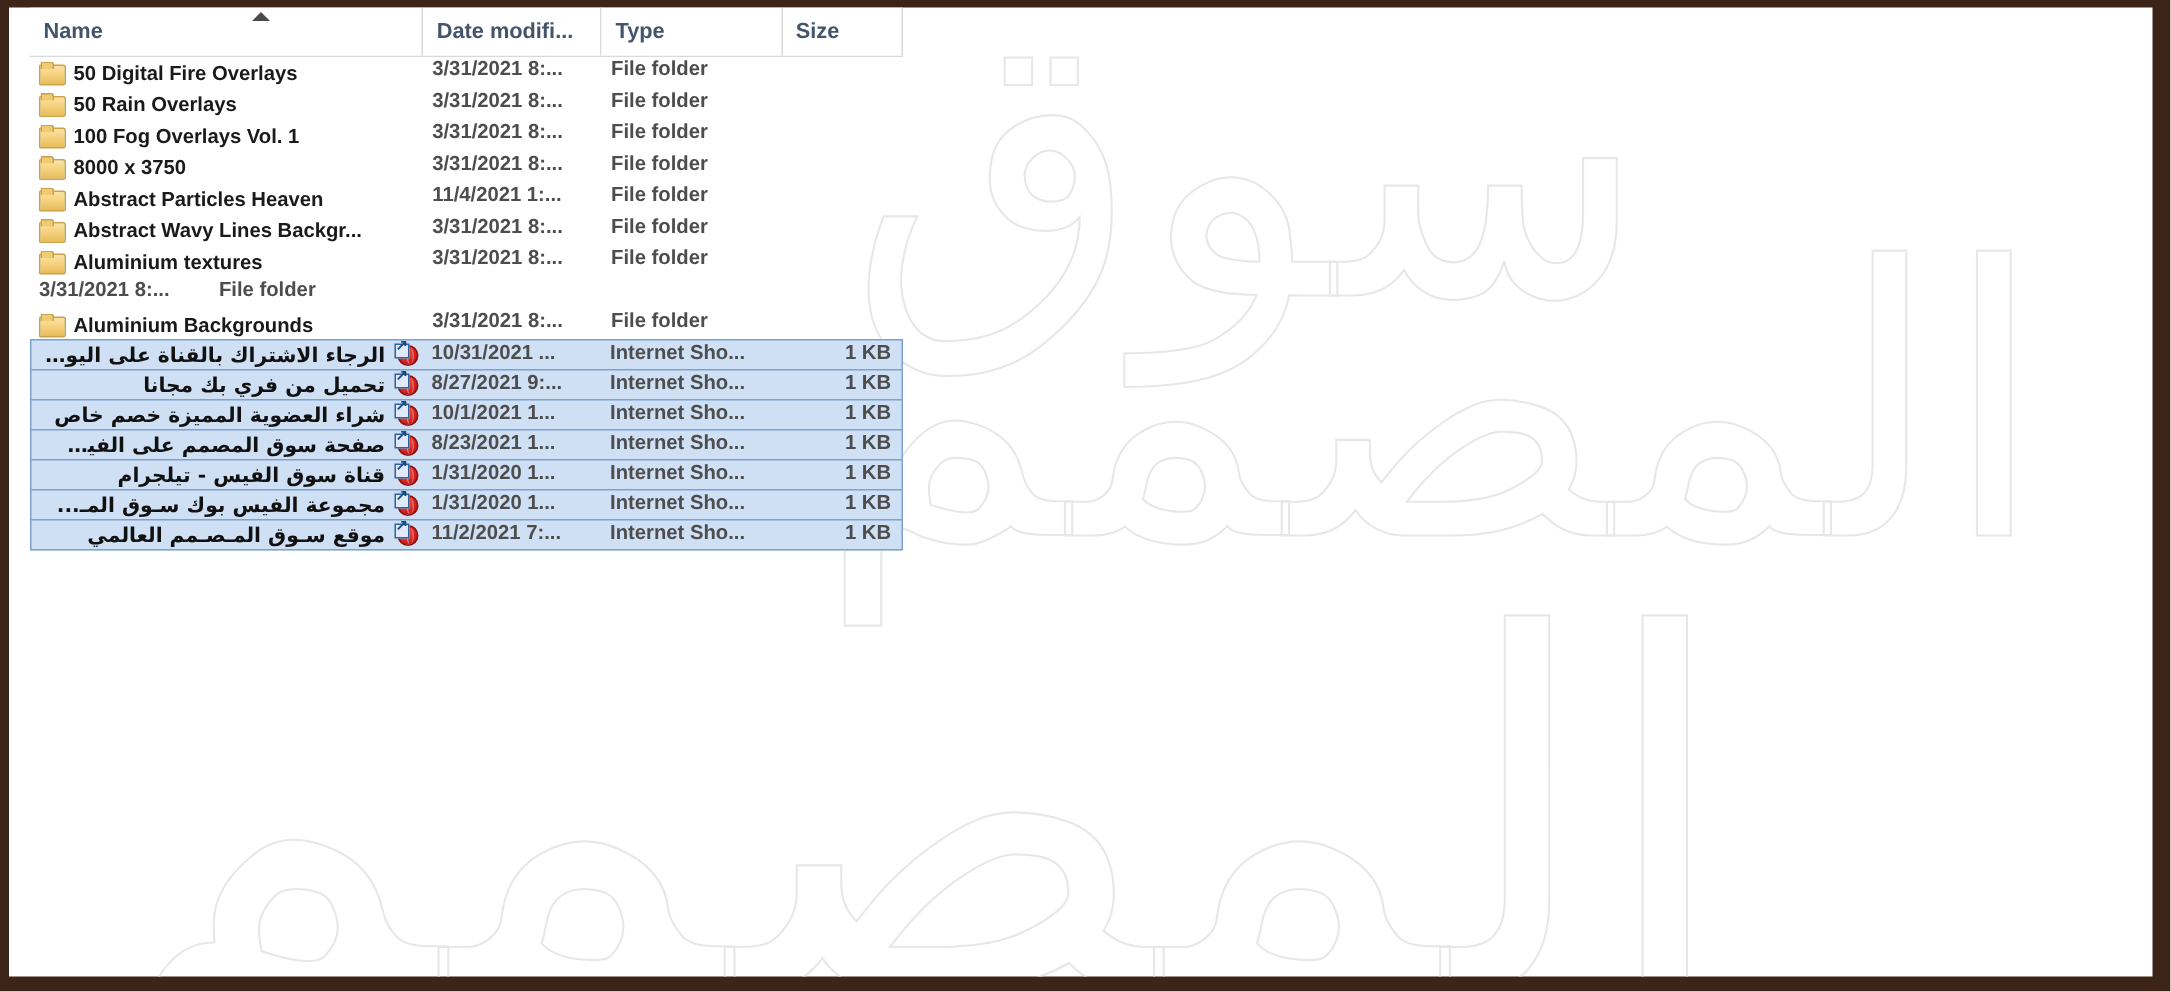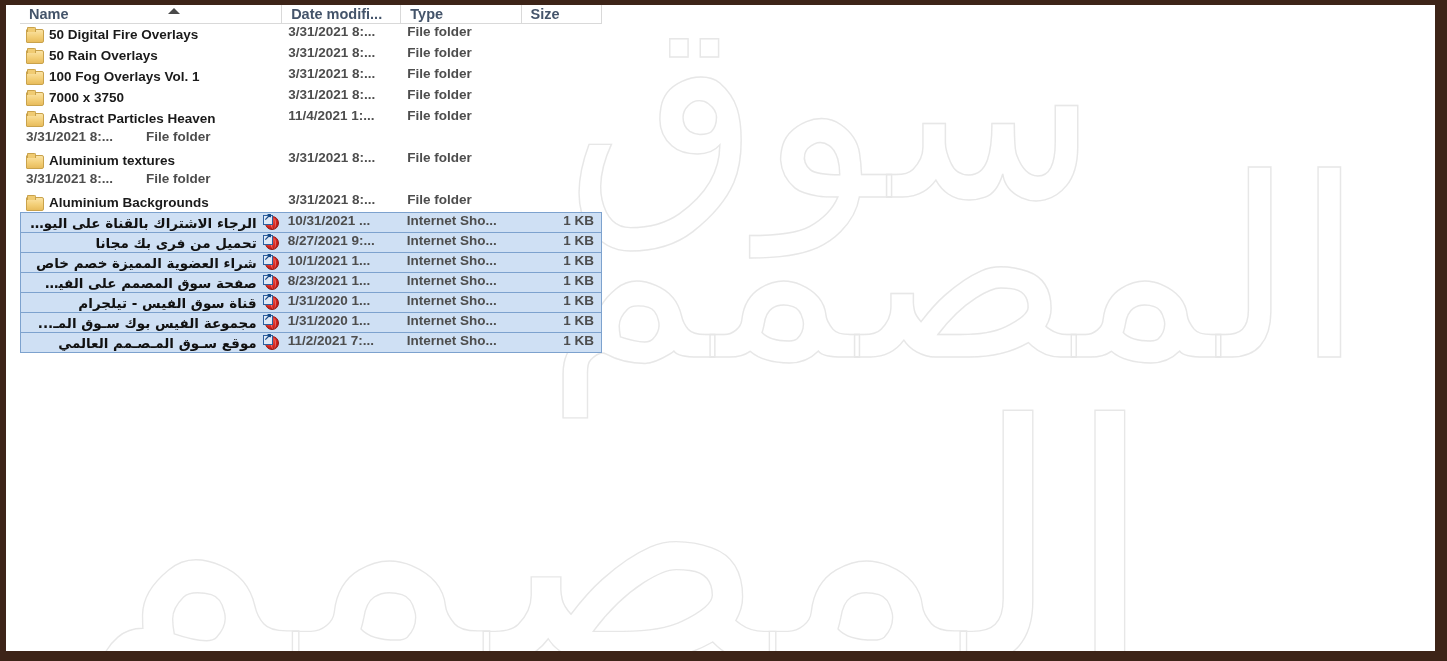--- a/index.html
+++ b/index.html
@@ -52,21 +52,21 @@
   #explorer {
     position: absolute;
     left: 14px; top: 0px;
     width: 582px;
     z-index: 2;
   }
 
   
   .hdr {
     display: flex;
-    height: 19px;
+    height: 33px;
     align-items: stretch;
     border-bottom: 1px solid #d9d9d9;
     position: relative;
   }
   .hdr-cell {
     display: flex;
     align-items: center;
     font-size: 14.5px;
     font-weight: bold;
     color: #44546a;
@@ -231,36 +231,40 @@
               <span class="ico ico-folder"></span>
               <span class="txt">100 Fog Overlays Vol. 1</span>
             </div>
             <div class="cell-date">3/31/2021 8:...</div>
             <div class="cell-type">File folder</div>
             <div class="cell-size"></div>
           </div>
           <div class="row">
             <div class="cell-name">
               <span class="ico ico-folder"></span>
-              <span class="txt">7000 x 3750</span>
+              <span class="txt">8000 x 3750</span>
             </div>
             <div class="cell-date">3/31/2021 8:...</div>
             <div class="cell-type">File folder</div>
             <div class="cell-size"></div>
           </div>
           <div class="row">
             <div class="cell-name">
               <span class="ico ico-folder"></span>
               <span class="txt">Abstract Particles Heaven</span>
             </div>
             <div class="cell-date">11/4/2021 1:...</div>
             <div class="cell-type">File folder</div>
             <div class="cell-size"></div>
           </div>
           <div class="row">
+            <div class="cell-name">
+              <span class="ico ico-folder"></span>
+              <span class="txt">Abstract Wavy Lines Backgr...</span>
+            </div>
             <div class="cell-date">3/31/2021 8:...</div>
             <div class="cell-type">File folder</div>
             <div class="cell-size"></div>
           </div>
           <div class="row">
             <div class="cell-name">
               <span class="ico ico-folder"></span>
               <span class="txt">Aluminium textures</span>
             </div>
             <div class="cell-date">3/31/2021 8:...</div>

